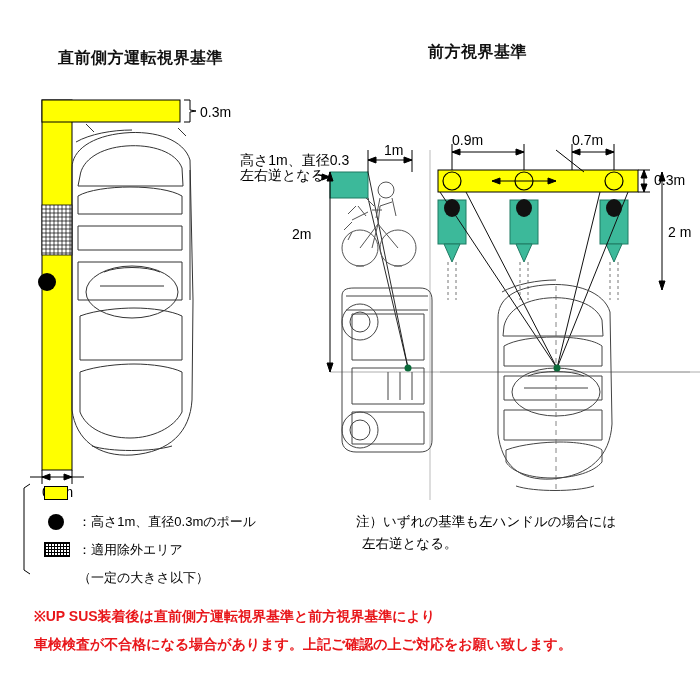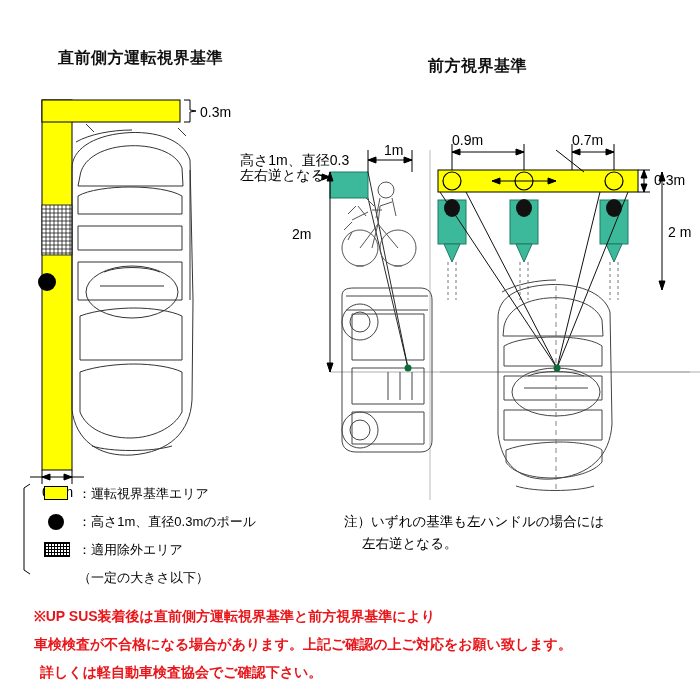--- a/index.html
+++ b/index.html
@@ -23,21 +23,21 @@
   }
   .title {
     position: absolute;
     font-size: 16px;
     font-weight: 700;
     letter-spacing: 0.5px;
     white-space: nowrap;
     color: #111;
   }
   #title-left { left: 58px; top: 48px; }
-  #title-right { left: 428px; top: 56px; }
+  #title-right { left: 428px; top: 42px; }
 
   .lbl {
     position: absolute;
     font-size: 14px;
     white-space: nowrap;
     color: #000;
     line-height: 1.25;
   }
 
   .legend-text {
@@ -167,21 +167,20 @@
   </svg>
 
   <div class="lbl" id="left-top-dim" style="left:200px; top:104px;">0.3m</div>
   <div class="lbl" id="left-bottom-dim" style="left:42px; top:484px;">0.3m</div>
 
   <svg width="700" height="700">
     <path d="M30 484 L24 488 L24 570 L30 574" fill="none" stroke="#000" stroke-width="1"></path>
   </svg>
 
   <div class="swatch-yellow" style="left:44px; top:486px; width:24px; height:14px;"></div>
-  <div class="legend-text" style="left:78px; top:485px;">：運転視界基準エリア</div>
 
   <div class="swatch-dot" style="left:48px; top:514px; width:16px; height:16px;"></div>
   <div class="legend-text" style="left:78px; top:513px;">：高さ1m、直径0.3mのポール</div>
 
   <div class="swatch-hatch" style="left:44px; top:542px; width:26px; height:15px;"></div>
   <div class="legend-text" style="left:78px; top:541px;">：適用除外エリア</div>
 
   <div class="legend-text" style="left:78px; top:569px;">（一定の大きさ以下）</div>
 
   <svg width="700" height="700">
@@ -363,20 +362,19 @@
 
     <line x1="556" y1="286" x2="556" y2="490" stroke="#666" stroke-width="0.8" stroke-dasharray="5 4"></line>
     <circle cx="557" cy="368" r="3.5" fill="#0b6b3a"></circle>
   </svg>
 
   <div class="lbl" style="left:452px; top:132px;">0.9m</div>
   <div class="lbl" style="left:572px; top:132px;">0.7m</div>
   <div class="lbl" style="left:654px; top:172px;">0.3m</div>
   <div class="lbl" style="left:668px; top:224px;">2 m</div>
 
-  <div class="note-text" style="left:344px; top:512px;">注）いずれの基準も左ハンドルの場合には</div>
+  <div class="note-text" style="left:356px; top:512px;">注）いずれの基準も左ハンドルの場合には</div>
   <div class="note-text" style="left:362px; top:534px;">左右逆となる。</div>
 
   <div class="warn" style="left:34px; top:606px;">※UP SUS装着後は直前側方運転視界基準と前方視界基準により</div>
   <div class="warn" style="left:34px; top:634px;">車検検査が不合格になる場合があります。上記ご確認の上ご対応をお願い致します。</div>
-  <div class="warn" style="left:40px; top:662px;">詳しくは軽自動車検査協会でご確認下さい。</div>
 
 </div>
 
 </body></html>

